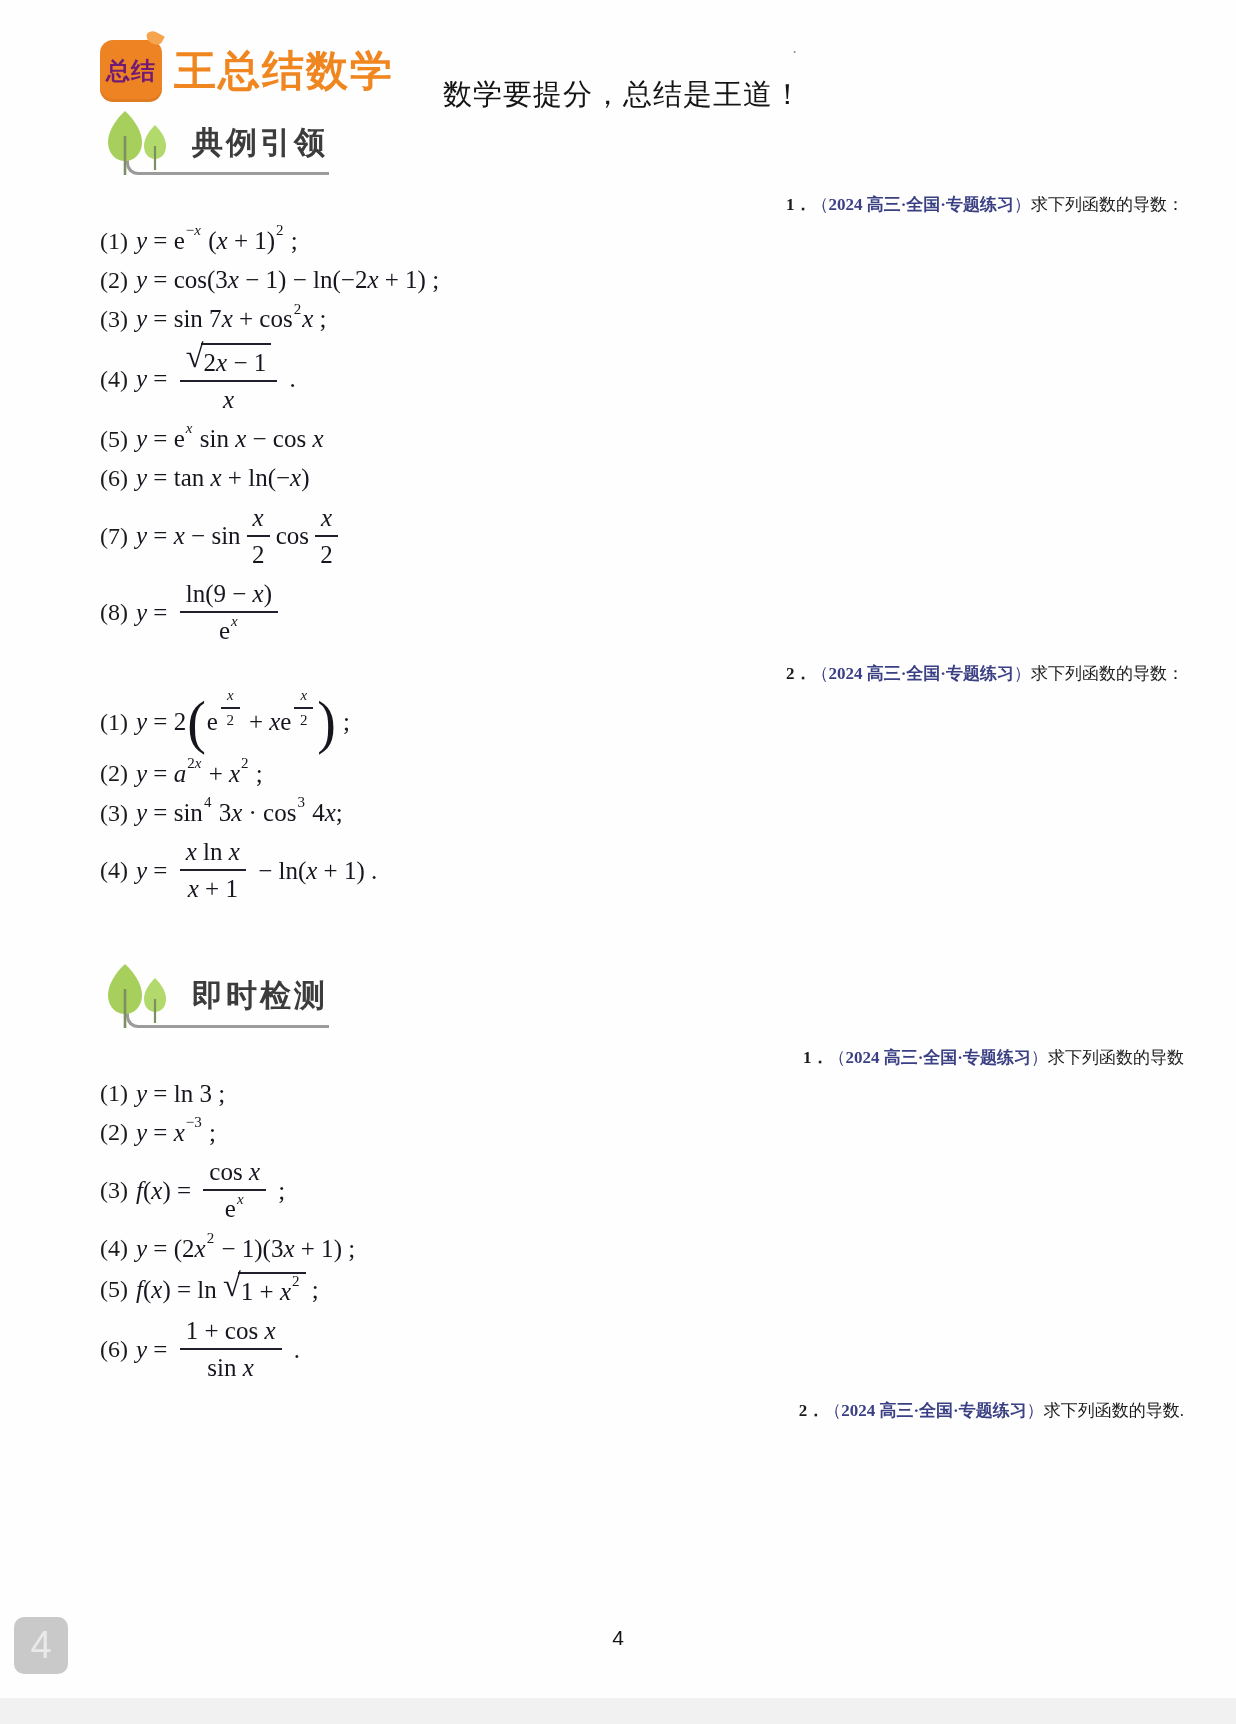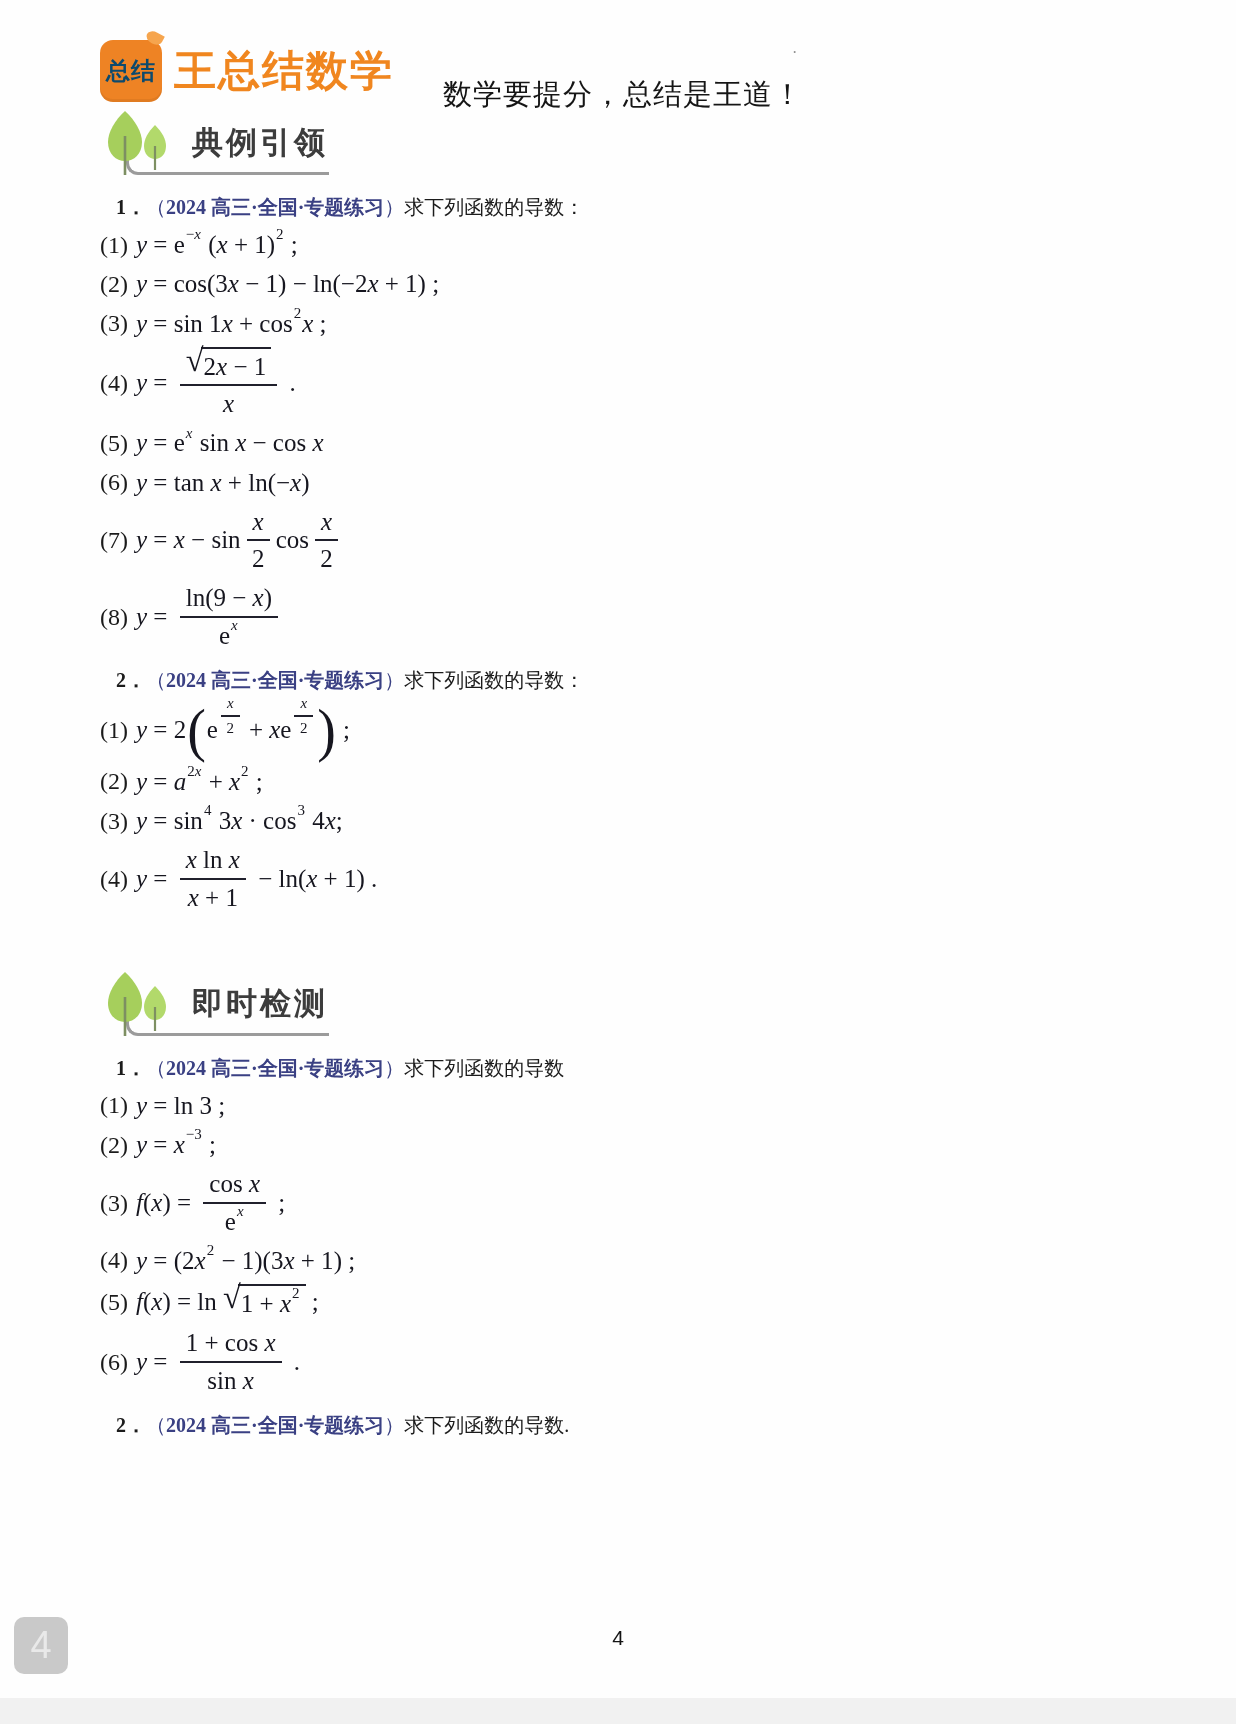--- a/index.html
+++ b/index.html
@@ -7,21 +7,21 @@
     position:relative; width:1236px; height:1724px; margin:0 auto;
     background:#fefefe; overflow:hidden;
     font-family:"Liberation Serif", serif; color:#1b1b1b;
   }
 
   
   .logo { position:absolute; left:100px; top:40px; display:flex; align-items:center; }
   .logo-badge {
     position:relative; width:62px; height:62px; background:#ee8324; border-radius:13px;
     display:flex; align-items:center; justify-content:center;
-    color:#0c4a6e; font-size:24px; font-weight:bold; letter-spacing:1px;
+    color:#701a75; font-size:24px; font-weight:bold; letter-spacing:1px;
     font-family:"Liberation Sans", sans-serif;
     box-shadow:inset 0 -3px 0 rgba(0,0,0,0.06);
   }
   .logo-leaf {
     position:absolute; top:-8px; right:-6px; width:17px; height:12px;
     background:#f6a54e; border-radius:70% 0 70% 70%; transform:rotate(28deg);
   }
   .logo-text {
     margin-left:12px; color:#f0861f; font-size:42px; font-weight:bold;
     font-family:"Liberation Sans", sans-serif; letter-spacing:2px;
@@ -38,21 +38,21 @@
     position:absolute; left:26px; top:16px; width:200px; height:48px;
     border-left:3px solid #9b9b9b; border-bottom:3px solid #9b9b9b;
     border-bottom-left-radius:12px;
   }
   .trees { position:relative; width:76px; height:70px; flex:0 0 auto; }
   .section-title {
     position:relative; margin-left:8px; font-family:"Liberation Sans", sans-serif;
     font-weight:bold; font-size:31px; color:#3c3c3c; letter-spacing:3px;
   }
 
-  .problem-head { font-size:20px; margin:16px 16px 6px; line-height:1.35; }
+  .problem-head { font-size:17px; margin:16px 4px 6px; line-height:1.35;text-align:right; }
   .ph-num  { color:#1b1b1b; font-weight:bold; }
   .ph-paren, .ph-cite { color:#3a4083; }
   .ph-cite { font-weight:600; }
   .ph-task { color:#1b1b1b; }
 
   .math-line { display:flex; align-items:center; margin:8px 0; line-height:1.25; }
   .item-label { font-size:24px; margin-right:8px; color:#1b1b1b; }
 
   .math { display:inline-flex; align-items:center; font-size:25px; color:#16161f; }
   .math span { white-space:pre; }
@@ -139,21 +139,21 @@
           <span class="mi">x</span>
           <span class="mr"> + 1</span>
           <span class="mr">)</span>
           <span class="mr"> ;</span>
         </span>
       </div>
     <div class="math-line">
         <span class="item-label">(3)</span>
         <span class="math">
           <span class="mi">y</span>
-          <span class="mr"> = sin 1</span>
+          <span class="mr"> = sin 7</span>
           <span class="mi">x</span>
           <span class="mr"> + cos</span>
           <span class="msup"><span class="mr">2</span></span>
           <span class="mi">x</span>
           <span class="mr"> ;</span>
         </span>
       </div>
     <div class="math-line">
         <span class="item-label">(4)</span>
         <span class="math">

